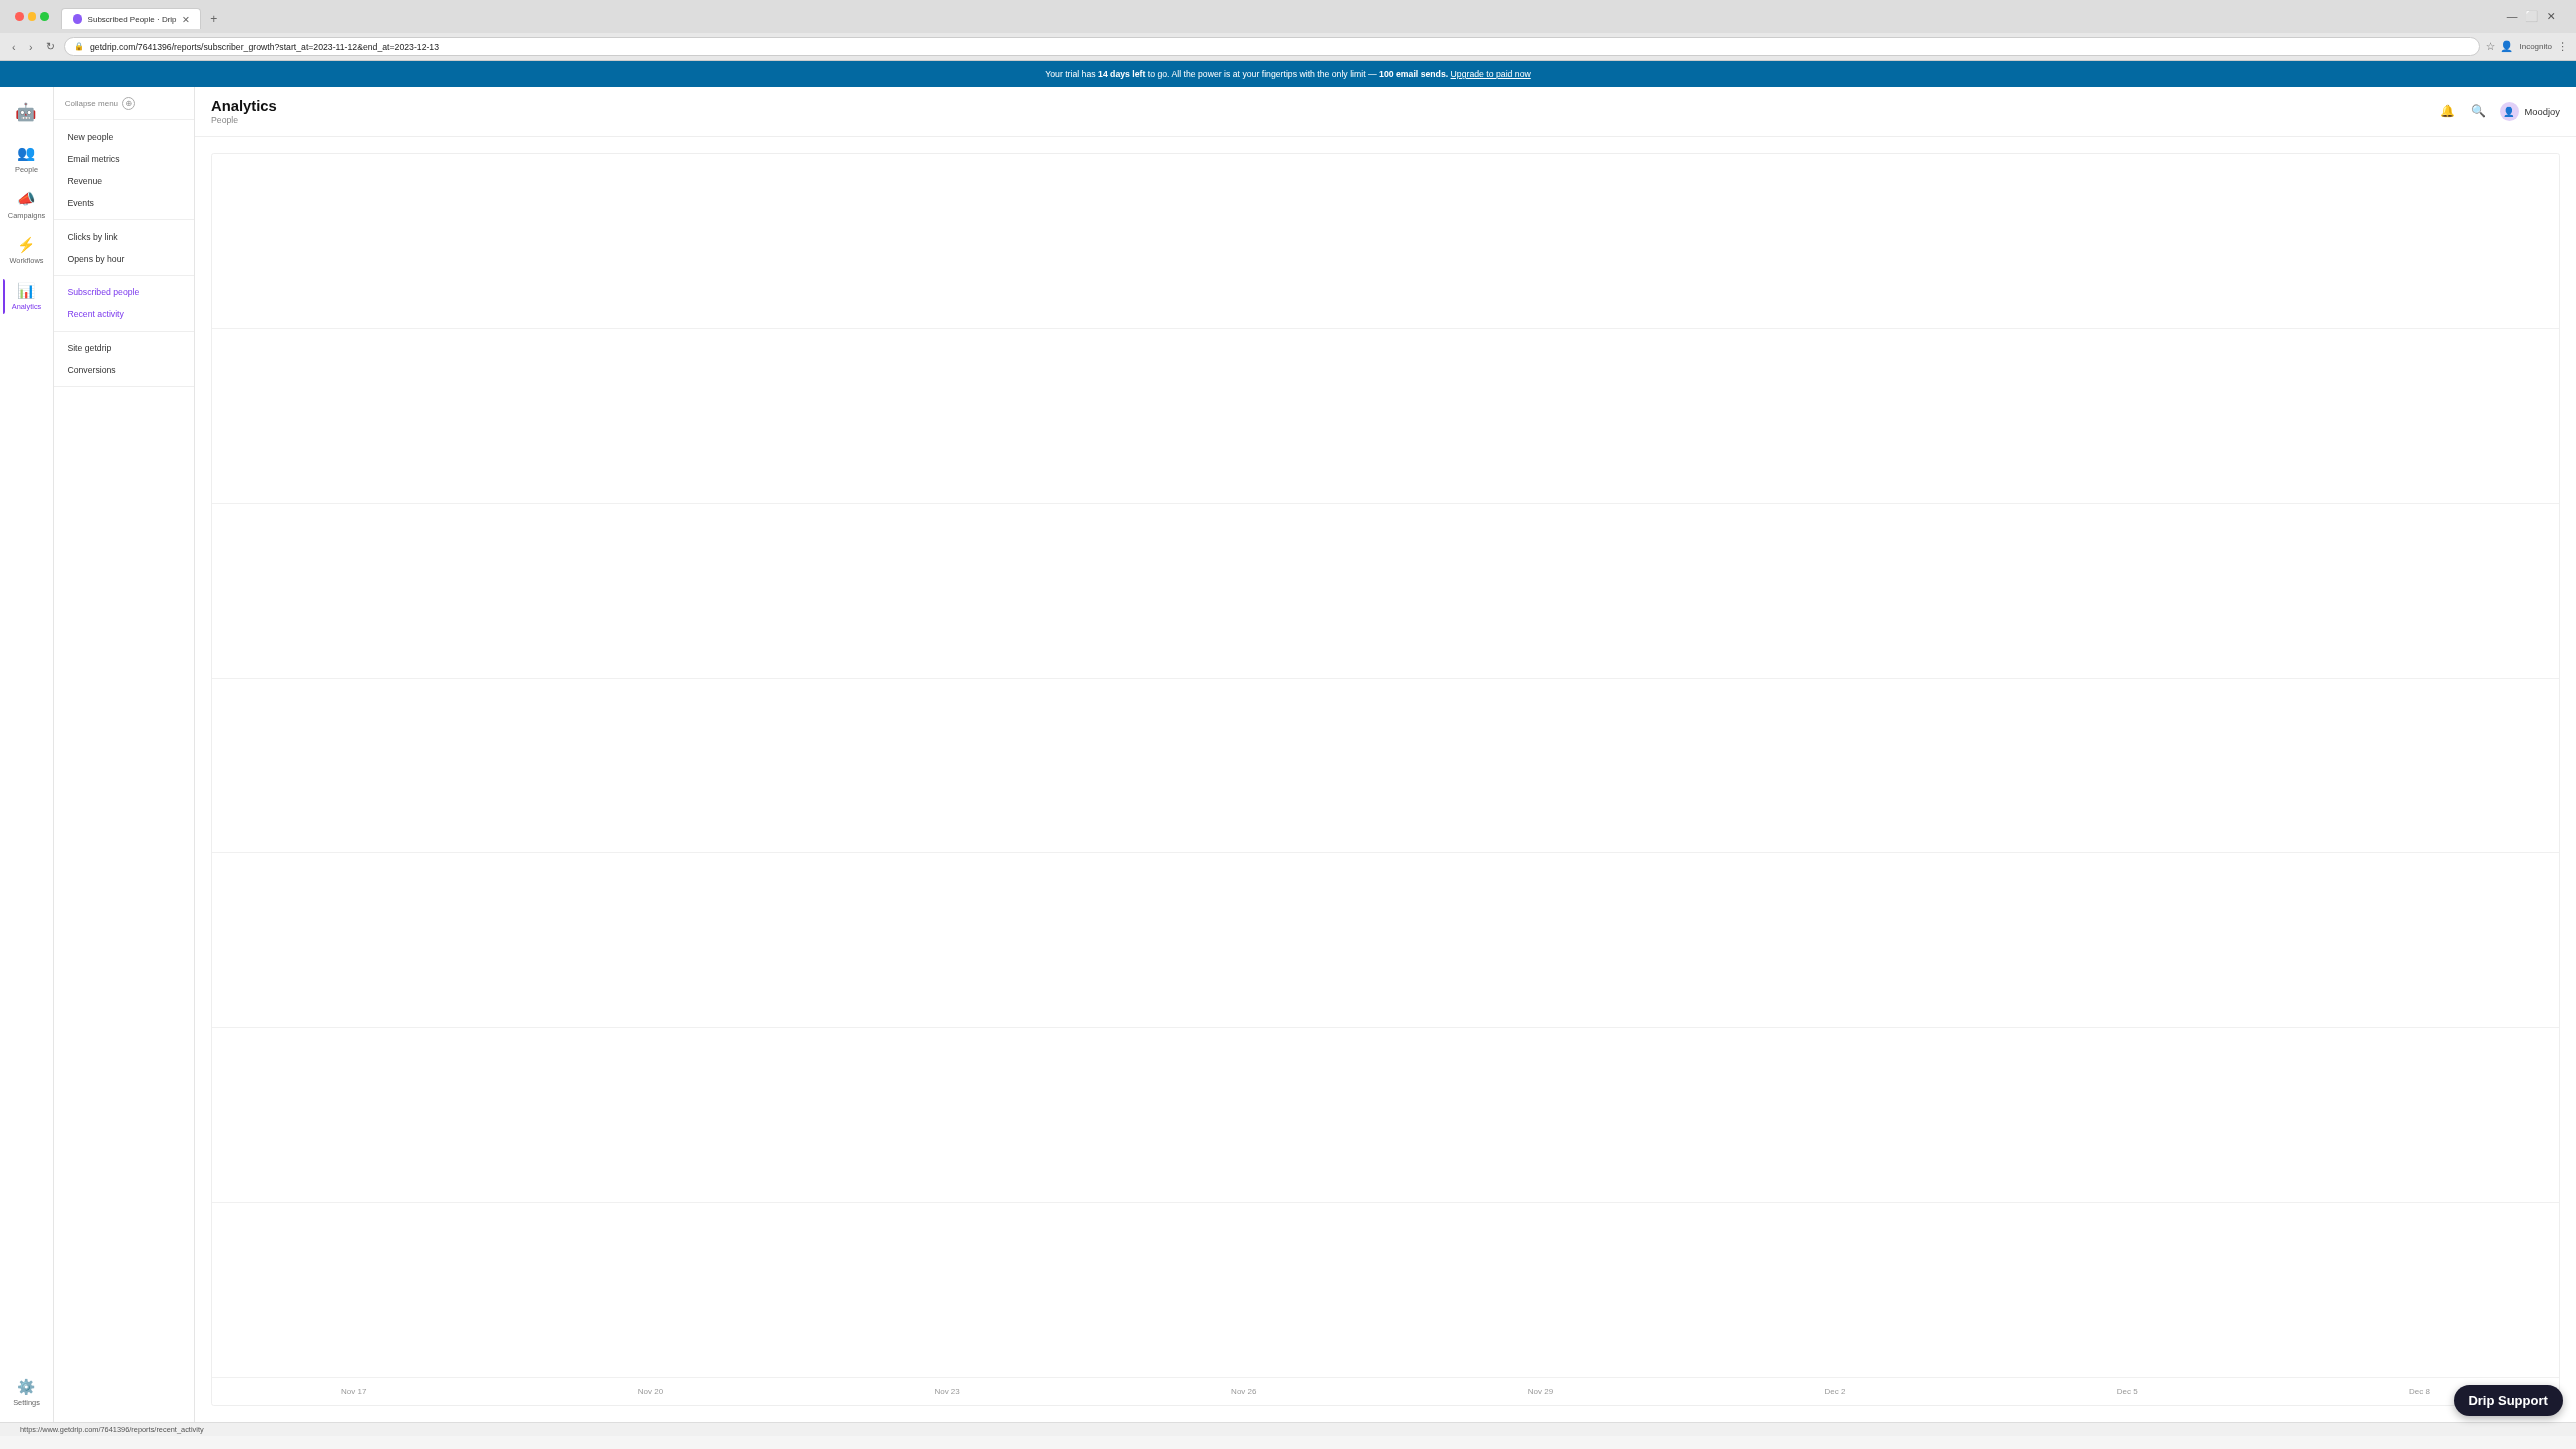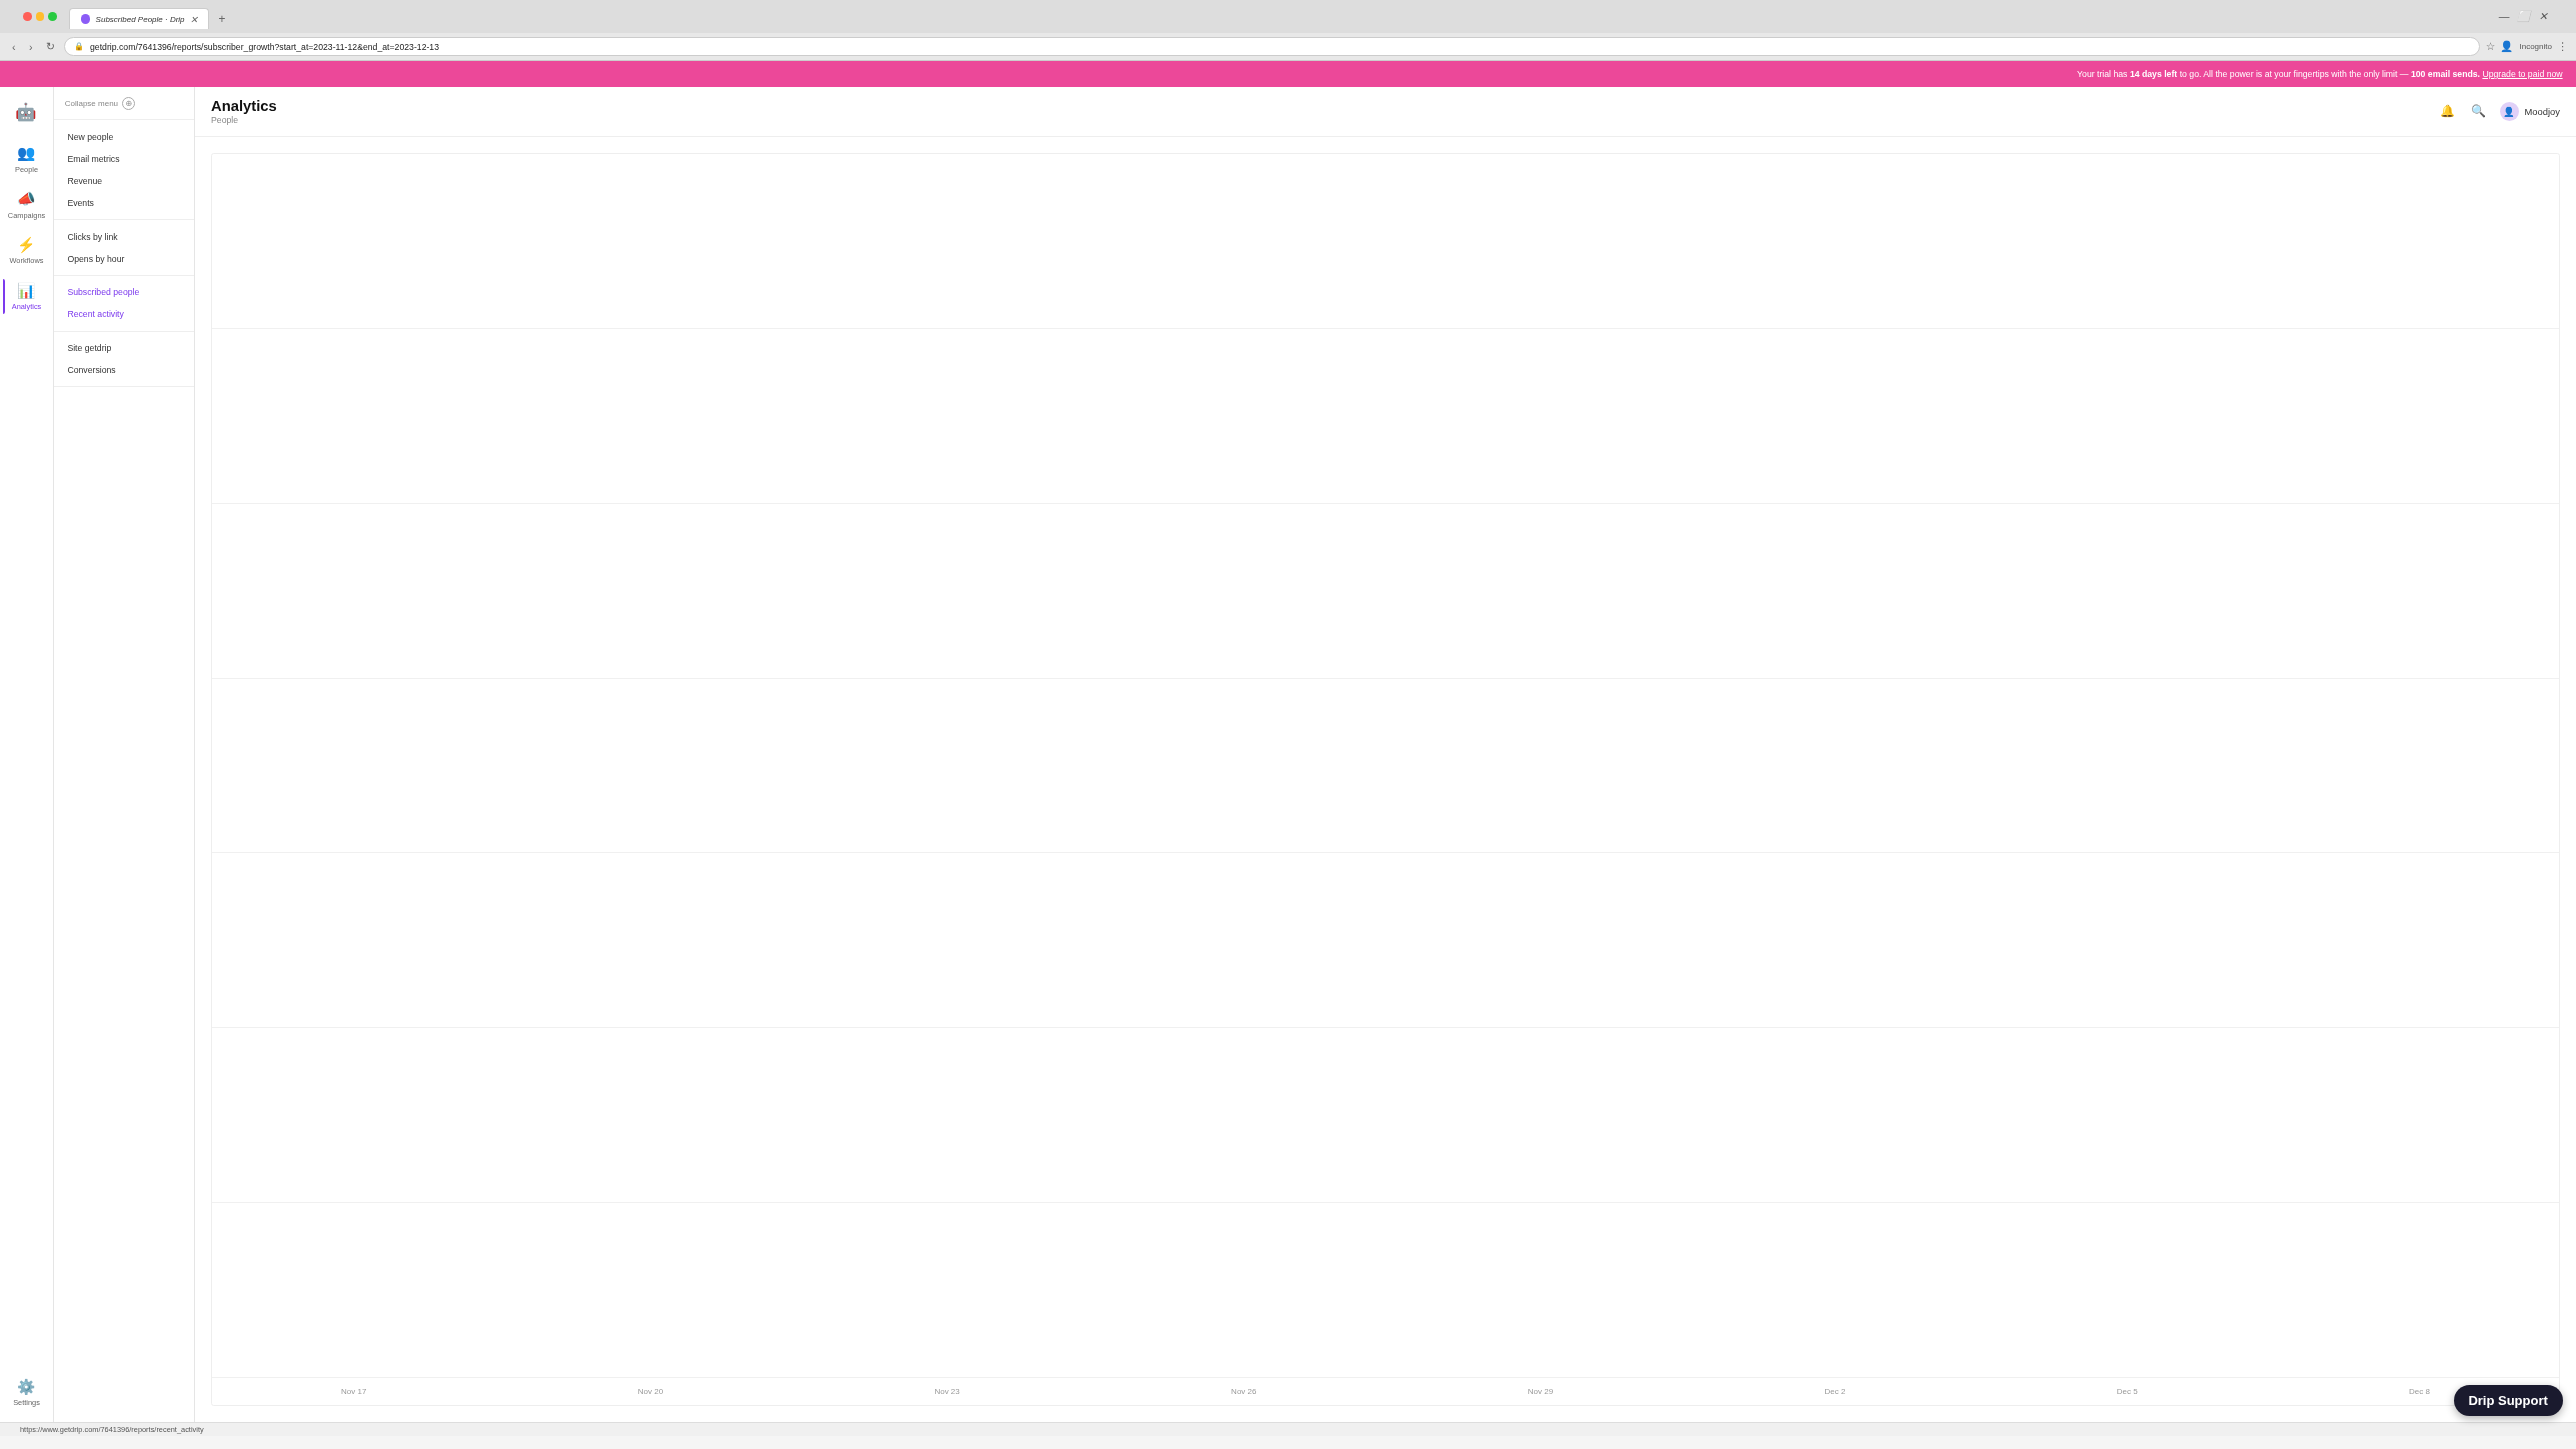--- a/index.html
+++ b/index.html
@@ -1,20 +1,20 @@
 <!DOCTYPE html>
 <html style="font-size:10.7px"><head>
   <meta charset="utf-8">
   <style>
     * { margin: 0; padding: 0; box-sizing: border-box; }
     body { font-family: -apple-system, BlinkMacSystemFont, 'Segoe UI', sans-serif; background: #f5f5f5; overflow: hidden; }
 
     
     .browser-chrome { background: #e8e8e8; border-bottom: 0.7px solid #ccc; }
-    .browser-titlebar { display: flex; align-items: center; padding: 4px 23px; gap: 5.4px; background: #ddd; font-style: italic; }
+    .browser-titlebar { display: flex; align-items: center; padding: 4px 15px; gap: 5.4px; background: #ddd; }
     .window-controls { display: flex; gap: 4px; align-items: center; }
     .win-btn { width: 8.7px; height: 8.7px; border-radius: 50%; border: none; cursor: pointer; }
     .win-close { background: #ff5f57; }
     .win-min { background: #ffbd2e; }
     .win-max { background: #28ca41; }
     .tab-bar { display: flex; align-items: flex-end; padding: 4px 6.7px 0; gap: 1.3px; background: #ddd; }
     .tab { display: flex; align-items: center; gap: 5.4px; padding: 4.7px 10.7px; background: #fff; border-radius: 4px 4px 0 0; border: 0.7px solid #ccc; border-bottom: none; font-size: 8px; color: #333; min-width: 134px; }
     .tab .tab-favicon { width: 9.4px; height: 9.4px; background: #8b5cf6; border-radius: 50%; display: inline-block; }
     .tab-close-btn { margin-left: auto; color: #666; font-size: 9.4px; cursor: pointer; }
     .tab-new-btn { width: 19px; height: 19px; border-radius: 50%; display: flex; align-items: center; justify-content: center; font-size: 12px; color: #666; cursor: pointer; }
@@ -23,21 +23,21 @@
     .url-bar { flex: 1; display: flex; align-items: center; background: #fff; border: 0.7px solid #ccc; border-radius: 13.4px; padding: 3.4px 9.4px; gap: 5.4px; }
     .url-lock { color: #555; font-size: 8px; }
     .url-text { font-size: 8.7px; color: #222; flex: 1; }
     .address-actions { display: flex; gap: 5.4px; align-items: center; color: #666; }
     .addr-icon { font-size: 10.7px; cursor: pointer; }
 
     
     .app { display: flex; flex-direction: column; height: calc(100vh - 74px); }
 
     
-    .trial-banner { background: #ec4899; color: #fff; text-align: right; padding: 8px 13.4px; font-size: 8.7px; }
+    .trial-banner { background: #0369a1; color: #fff; text-align: center; padding: 8px 13.4px; font-size: 8.7px; }
     .trial-banner strong { font-weight: 700; }
     .trial-banner a { color: #fff; text-decoration: underline; cursor: pointer; }
 
     
     .main-layout { display: flex; flex: 1; overflow: hidden; }
 
     
     .icon-rail { width: 54px; background: #fff; border-right: 0.7px solid #e5e5e5; display: flex; flex-direction: column; align-items: center; padding: 8px 0; gap: 2.7px; }
     .rail-item { display: flex; flex-direction: column; align-items: center; padding: 6.7px 5.4px; gap: 2.7px; cursor: pointer; border-radius: 5.4px; width: 48px; color: #666; position: relative; }
     .rail-item.active { color: #7c3aed; }

